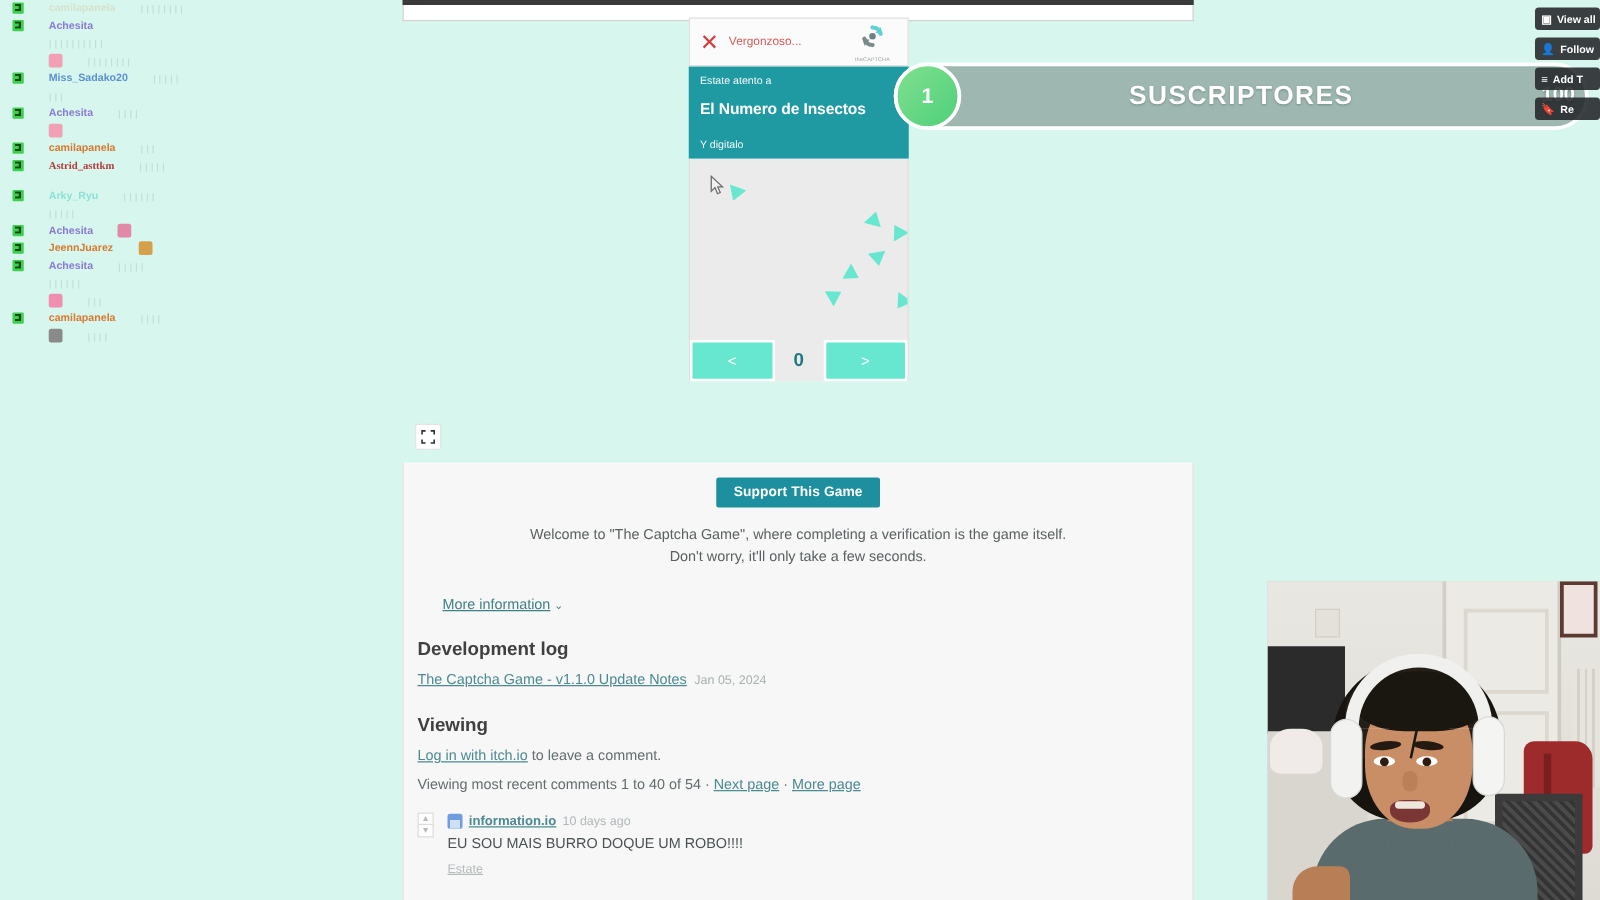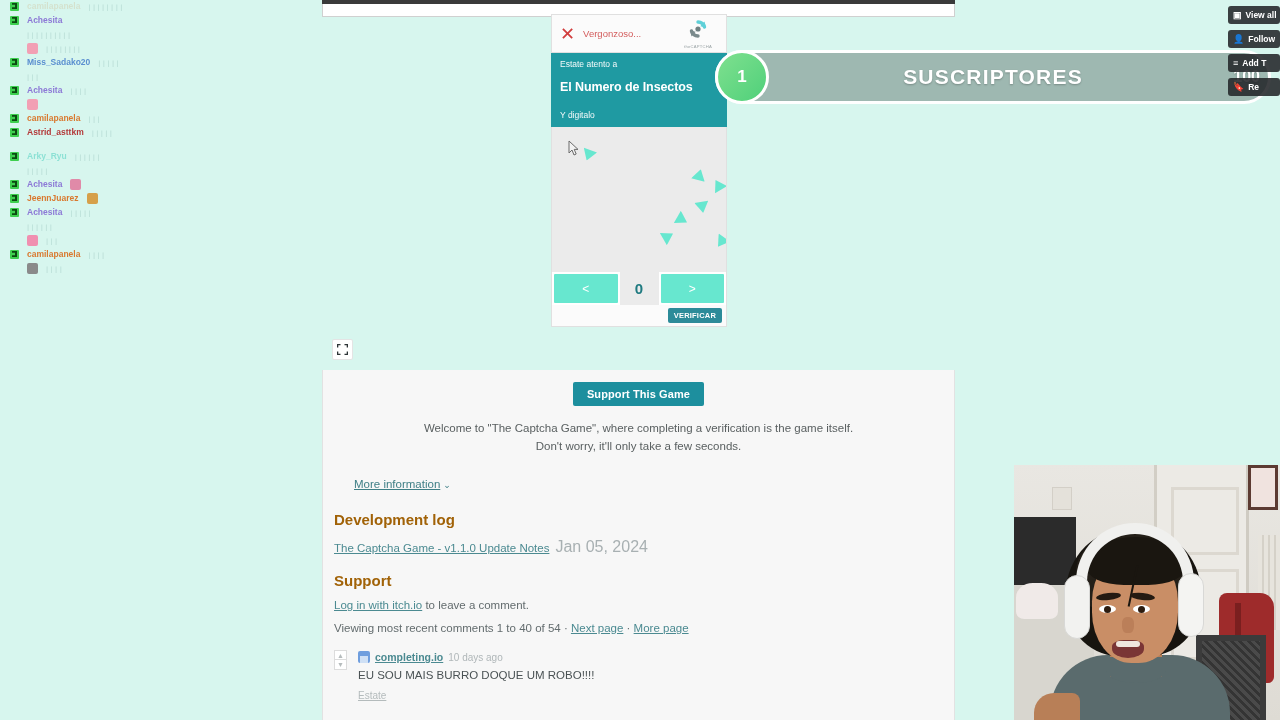--- a/index.html
+++ b/index.html
@@ -29,27 +29,27 @@
     font-size: 11px; font-weight: bold;
     padding: 6px 14px; border: none; border-radius: 2px;
     cursor: pointer; letter-spacing: .1px;
   }
   .intro { text-align: center; color: #5a6061; font-size: 11.5px; line-height: 1.55; margin-top: 14px; }
   .intro .so { display: block; margin-top: 14px; font-style: italic; }
 
   .more-info { position: absolute; left: 11px; top: 108px; font-size: 11.5px; color: #3f7f86; text-decoration: underline; cursor: pointer; margin-left: 20px; }
   .more-info .chev { display: inline-block; text-decoration: none; font-size: 9px; margin-left: 3px; }
 
-  .sec-head { position: absolute; left: 11px; font-size: 15px; font-weight: bold; color: #a16207; }
+  .sec-head { position: absolute; left: 11px; font-size: 15px; font-weight: bold; color: #404040; }
   .devlog-head { top: 141px; }
   .comments-head { top: 202px; }
 
   .devlog-row { position: absolute; left: 11px; top: 168px; font-size: 11.5px; }
   .devlog-row a { color: #4b8a91; text-decoration: underline; cursor: pointer; }
-  .devlog-row .date { color: #a8b0b2; font-size: 16px; margin-left: 6px; text-align: center; }
+  .devlog-row .date { color: #a8b0b2; font-size: 10px; margin-left: 6px; text-align: center; }
 
   .login-line { position: absolute; left: 11px; top: 229px; font-size: 11.5px; color: #636c6e; }
   .login-line a { color: #4b8a91; text-decoration: underline; cursor: pointer; }
 
   .viewing-line { position: absolute; left: 11px; top: 252px; font-size: 11.5px; color: #636c6e; }
   .viewing-line a { color: #4b8a91; text-decoration: underline; cursor: pointer; }
 
   
   .comment { position: absolute; left: 11px; top: 280px; width: 600px; }
   .vote { position: absolute; left: 0; top: 0; width: 13px; }
@@ -136,21 +136,21 @@
     background: rgba(35,38,41,.88); color: #fff;
     font-size: 8.5px; font-weight: bold;
     padding: 4px 5px; border-radius: 3px;
     margin-bottom: 6px; white-space: nowrap; overflow: hidden;
     display: flex; align-items: center; gap: 4px; cursor: pointer;
   }
   .edge-btn .gl { font-size: 9px; }
 
   
   .chat { position: absolute; left: 10px; top: 0; width: 190px; }
-  .chat-line { display: flex; align-items: center; gap: 8px; margin-bottom: 2px; line-height: 12px; height: 12px; }
+  .chat-line { display: flex; align-items: center; gap: 20px; margin-bottom: 2px; line-height: 12px; height: 12px; }
   .badge { width: 9px; height: 9px; background: #3ecf4f; border-radius: 1px; position: relative; flex: none; }
   .badge::after { content: ""; position: absolute; left: 2px; top: 1.5px; width: 5px; height: 6px; background: #0b4a12; clip-path: polygon(0 0,100% 0,100% 100%,0 100%,0 70%,60% 70%,60% 30%,0 30%); }
   .cname { font-size: 8.5px; font-weight: bold; white-space: nowrap; }
   .cmsg { font-size: 8.5px; color: rgba(120,170,160,.30); white-space: nowrap; overflow: hidden; }
   .emote { width: 11px; height: 11px; border-radius: 2px; flex: none; }
   .chat-spacer { height: 10px; }
 
   
   .cam { position: absolute; left: 1014px; top: 465px; width: 266px; height: 255px; overflow: hidden; background: #cfcfcb; }
   .cam-inner { position: absolute; inset: 0; }
@@ -209,39 +209,39 @@
 
     <div class="more-info">
       <span>More information</span><span class="chev">⌄</span>
     </div>
 
     <div class="sec-head devlog-head">Development log</div>
     <div class="devlog-row">
       <a>The Captcha Game - v1.1.0 Update Notes</a><span class="date">Jan 05, 2024</span>
     </div>
 
-    <div class="sec-head comments-head">Support</div>
+    <div class="sec-head comments-head">Viewing</div>
 
     <div class="login-line">
       <a>Log in with itch.io</a><span> to leave a comment.</span>
     </div>
 
     <div class="viewing-line">
       <span>Viewing most recent comments 1 to 40 of 54 · </span><a>Next page</a><span> · </span><a>More page</a>
     </div>
 
     <div class="comment">
       <div class="vote">
         <span class="arrow">▲</span>
         <span class="arrow">▼</span>
       </div>
       <div class="c-body">
         <div class="c-head">
           <span class="c-avatar"></span>
-          <span class="c-user">completing.io</span>
+          <span class="c-user">information.io</span>
           <span class="c-time">10 days ago</span>
         </div>
         <div class="c-text">EU SOU MAIS BURRO DOQUE UM ROBO!!!!</div>
         <span class="c-reply">Estate</span>
       </div>
     </div>
 
     <div class="comment2">
       
       
@@ -288,23 +288,20 @@
         <div style="position: absolute; left: 108px; top: 103px; width: 14px; height: 14px; background: rgb(103, 231, 207); transform: rotate(60deg); clip-path: polygon(50% 0%, 100% 80%, 0% 80%); border-radius: 2px;"></div>
         <div style="position: absolute; left: 163px; top: 107px; width: 14px; height: 14px; background: rgb(103, 231, 207); transform: rotate(215deg); clip-path: polygon(50% 0%, 100% 80%, 0% 80%); border-radius: 2px;"></div>
       </div>
 
     <div class="cap-ctrls">
       <div class="cap-arrow">&lt;</div>
       <div class="cap-count">0</div>
       <div class="cap-arrow">&gt;</div>
     </div>
 
-    <div class="cap-bottom">
-      <button class="verify-btn">VERIFICAR</button>
-    </div>
   </div>
 
   <div class="sub-banner">
     <div class="sub-circle">1</div>
     <div class="sub-label">SUSCRIPTORES</div>
     <div class="sub-goal">100</div>
   </div>
 
   <div class="edge-btns" id="edge-btns">
       <div class="edge-btn">
@@ -362,21 +359,21 @@
         <span style="width: 9px; flex: 0 0 auto;"></span>
         <span class="emote" style="background: rgb(242, 160, 180);"></span>
       </div>
       <div class="chat-line">
         <span class="badge"></span>
         <span class="cname" style="color: rgb(217, 121, 47);">camilapanela</span>
         <span class="cmsg">ꞁ ꞁ ꞁ</span>
       </div>
       <div class="chat-line">
         <span class="badge"></span>
-        <span class="cname" style="color: rgb(179, 58, 58);">Astrid_asttkm</span>
+        <span class="cname" style="color: rgb(179, 58, 58); font-family: Liberation Serif, serif;">Astrid_asttkm</span>
         <span class="cmsg">ꞁ ꞁ ꞁ ꞁ ꞁ</span>
       </div>
       <div class="chat-spacer"></div>
       <div class="chat-line">
         <span class="badge"></span>
         <span class="cname" style="color: rgb(79, 208, 192); opacity: 0.55;">Arky_Ryu</span>
         <span class="cmsg">ꞁ ꞁ ꞁ ꞁ ꞁ ꞁ</span>
       </div>
       <div class="chat-line">
         <span style="width: 9px; flex: 0 0 auto;"></span>

